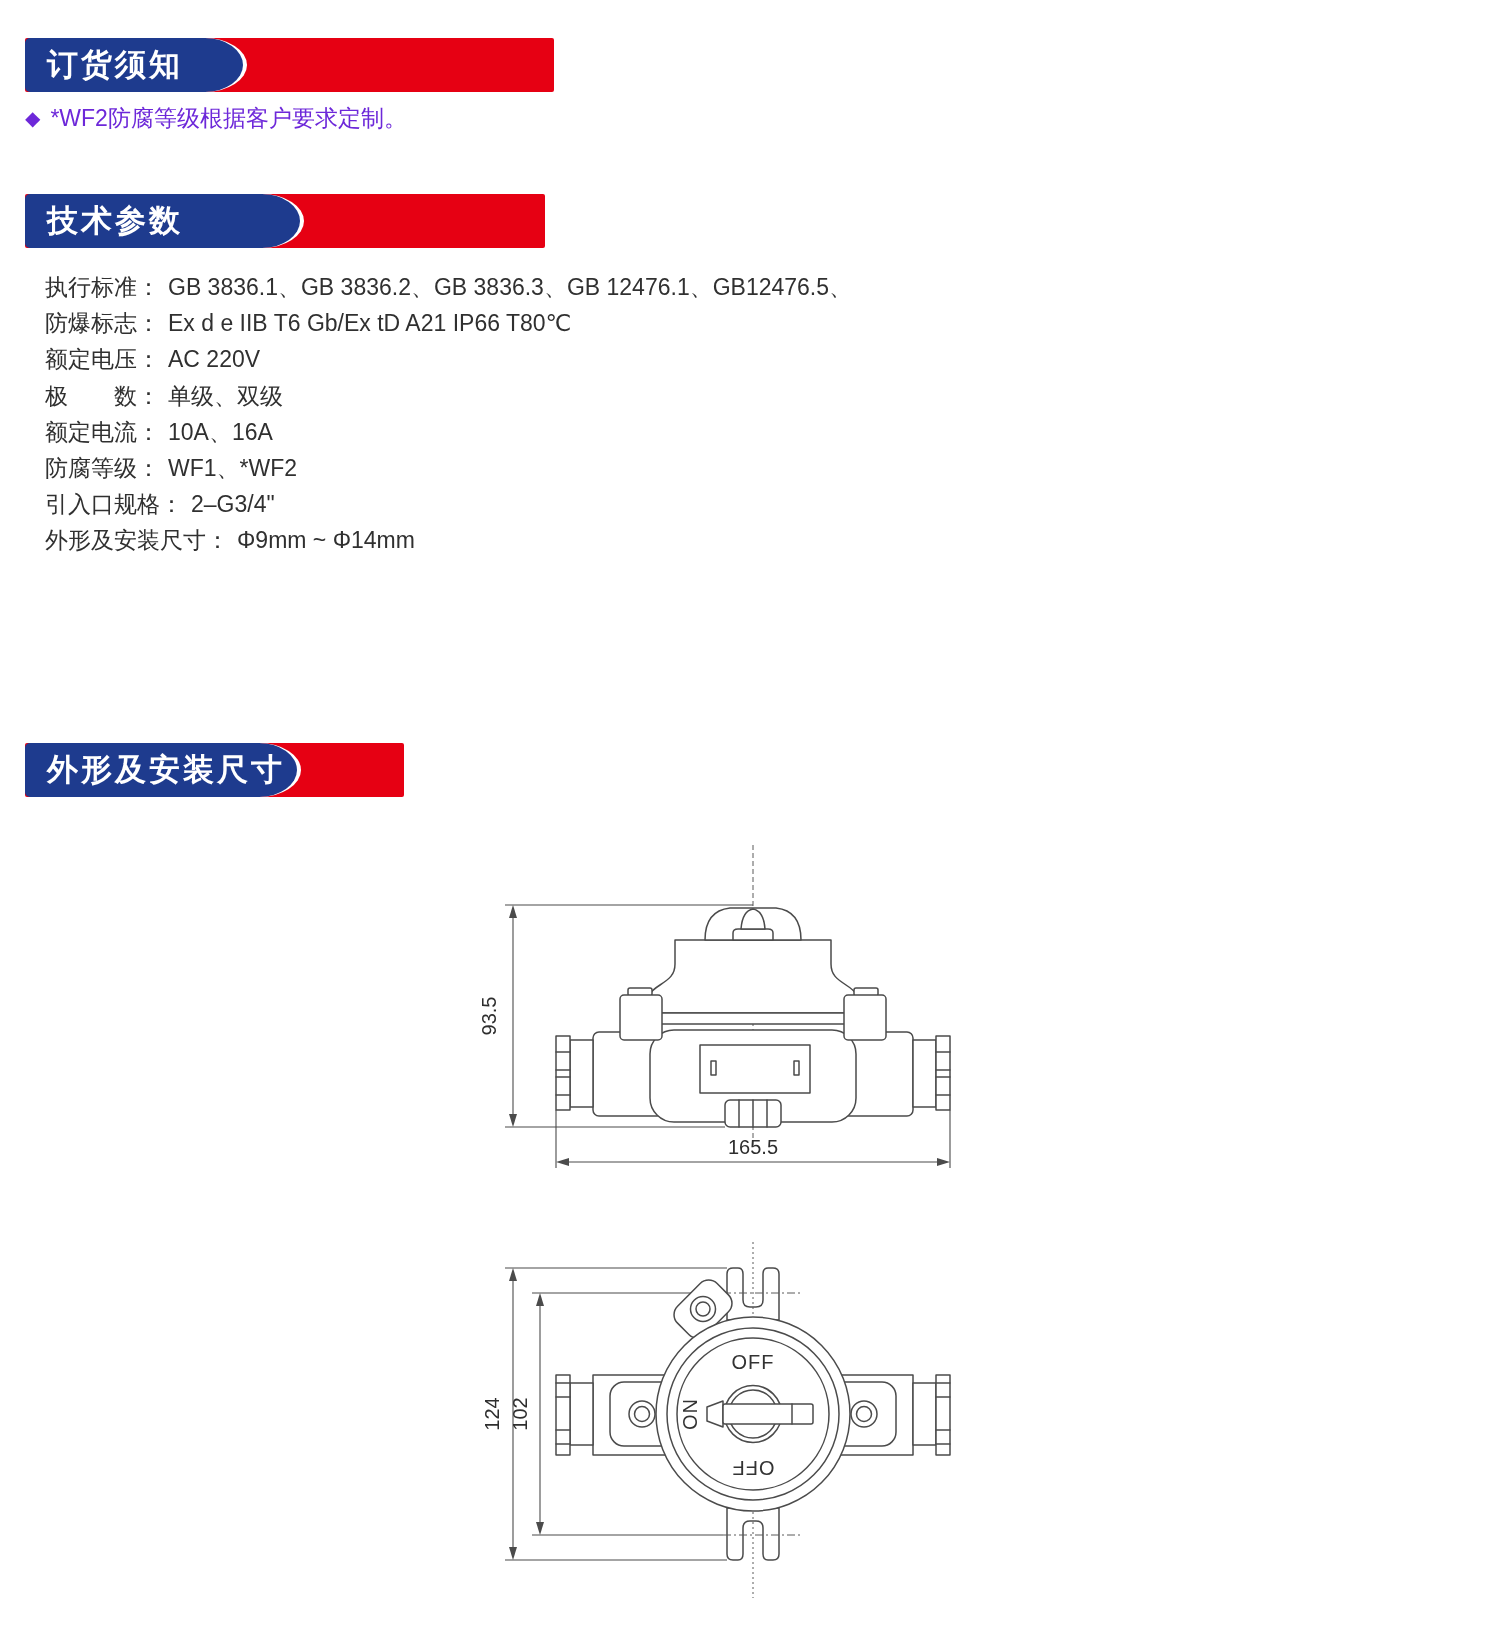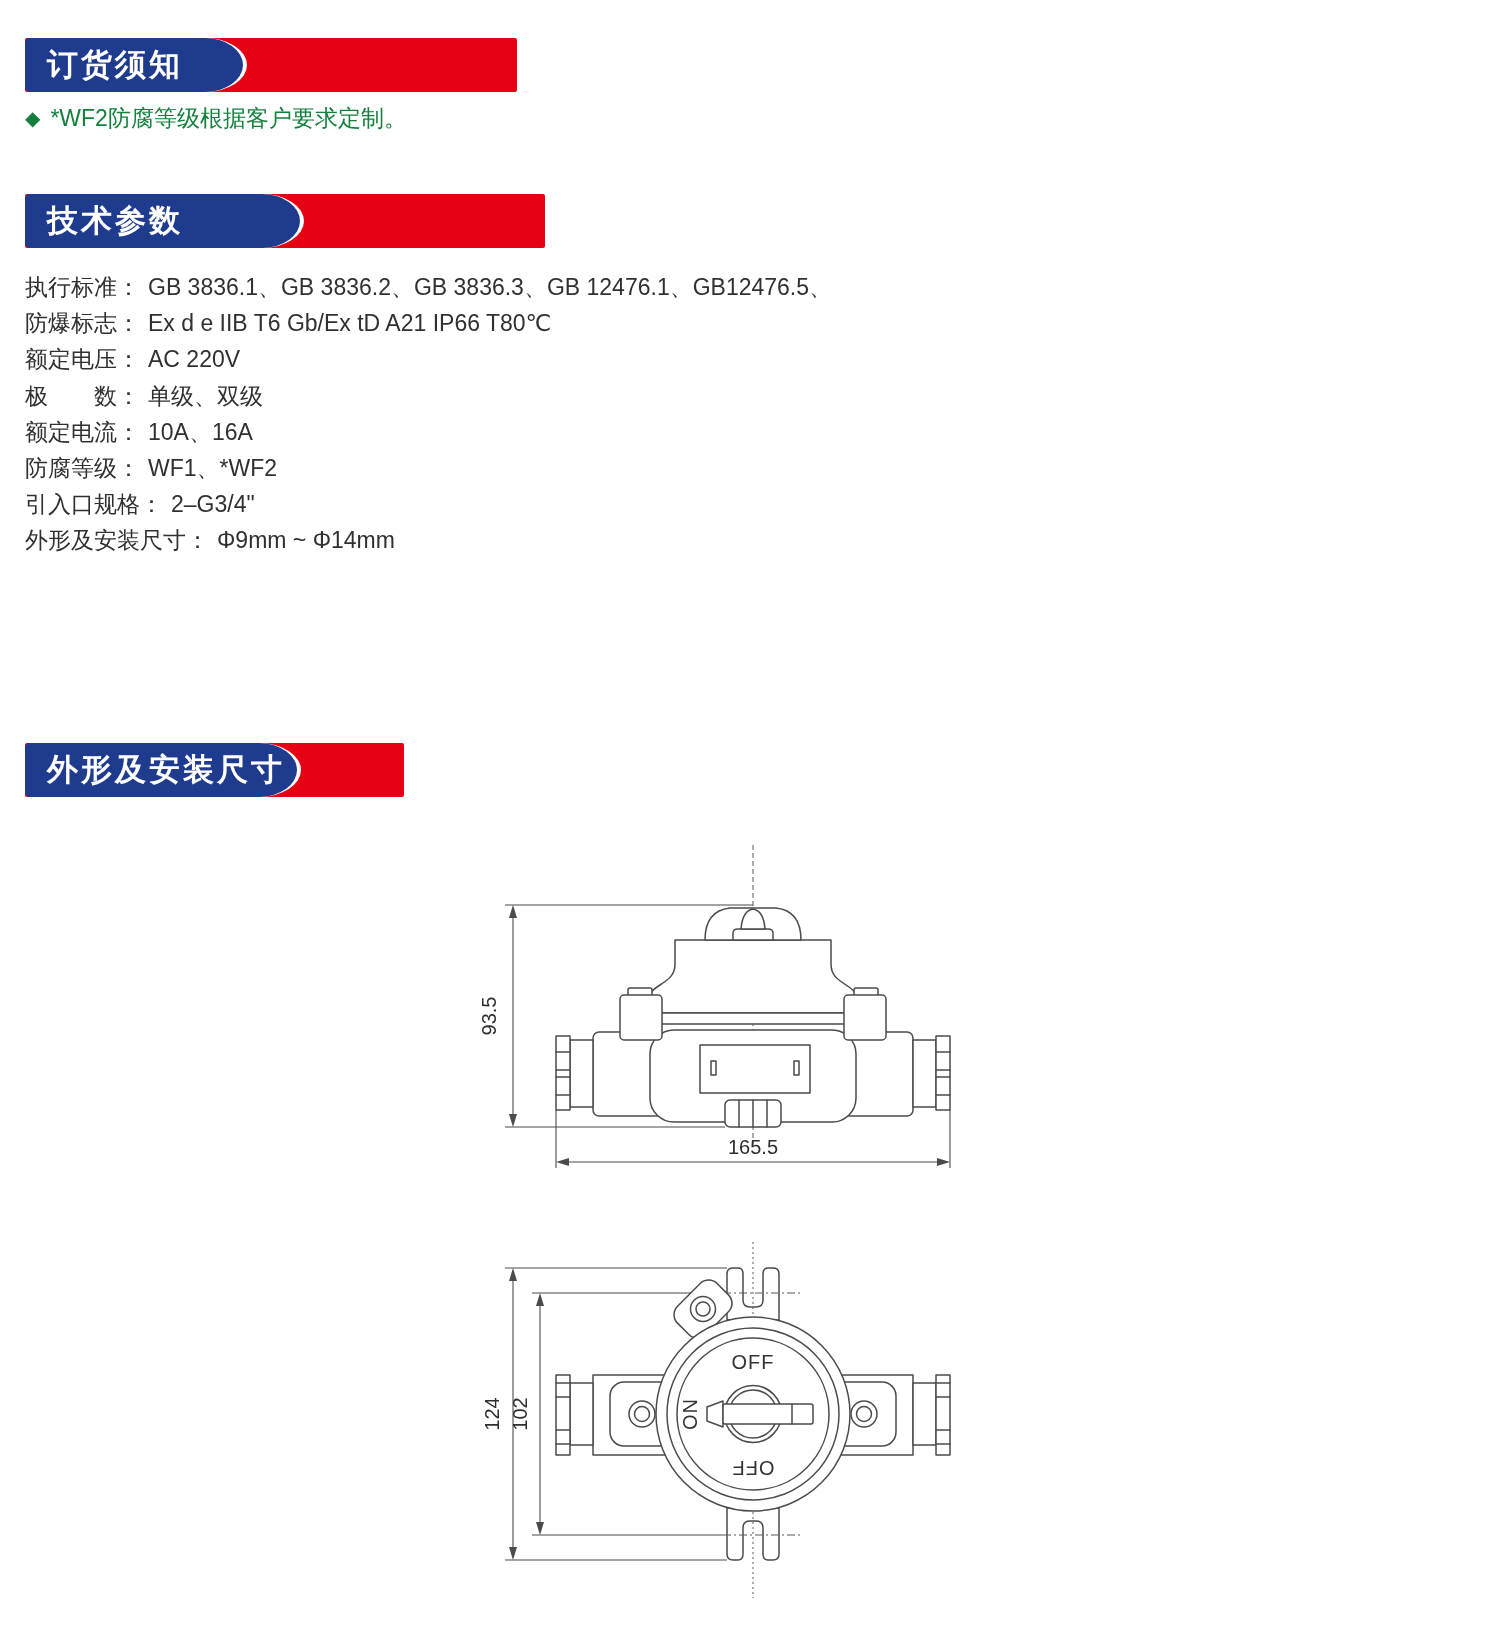--- a/index.html
+++ b/index.html
@@ -9,44 +9,44 @@
   
   .banner{position:absolute;left:25px;height:54px;}
   .banner .red-bar{position:absolute;left:0;top:0;right:0;bottom:0;background:#e60013;border-radius:2px;}
   .banner .blue-bar{position:absolute;left:0;top:0;bottom:0;background:#1e3b8e;
         border-top-left-radius:5px;border-bottom-left-radius:5px;
         border-top-right-radius:42px 27px;border-bottom-right-radius:42px 27px;
         border-right:4px solid #ffffff;}
   .banner .title{position:absolute;left:22px;top:50%;transform:translateY(-50%);
         color:#ffffff;font-weight:bold;font-size:31px;letter-spacing:3px;white-space:nowrap;}
 
-  .note-line{position:absolute;left:25px;top:103px;font-size:23px;white-space:nowrap;color:#15803d;}
+  .note-line{position:absolute;left:25px;top:103px;font-size:23px;white-space:nowrap;color:#6d28d9;}
   .note-line .diamond{font-size:20px;margin-right:10px;position:relative;top:-1px;}
 
   .spec-list{position:absolute;left:25px;top:269px;width:1250px;font-size:23px;color:#303030;}
-  .spec-row{line-height:36.2px;white-space:nowrap;}
+  .spec-row{line-height:36.2px;white-space:nowrap;margin-left:20px;}
   .spec-row.cont{padding-left:107px;}
   .spec-row .lbl{margin-right:8px;}
 
   .drawing{position:absolute;}
   svg text{font-family:"Liberation Sans","DejaVu Sans",sans-serif;}
   .ln{fill:none;stroke:#4b4b4b;stroke-width:1.5;stroke-linejoin:round;stroke-linecap:round;}
   .fw{fill:#ffffff;stroke:#4b4b4b;stroke-width:1.5;stroke-linejoin:round;}
   .dim{fill:none;stroke:#4b4b4b;stroke-width:1.1;}
   .arr{fill:#4b4b4b;stroke:none;}
   .cl{fill:none;stroke:#5a5a5a;stroke-width:1;}
   .dimtxt{font-size:20px;fill:#2e2e2e;}
   .swtxt{font-size:20px;fill:#333333;letter-spacing:1px;}
 </style>
 </head>
 <body>
 
 <div class="page">
 
-  <div class="banner" style="top:38px;width:492px;">
+  <div class="banner" style="top:38px;width:492px;padding-left:37px;">
     <div class="red-bar"></div>
     <div class="blue-bar" style="width:218px;"></div>
     <span class="title">订货须知</span>
   </div>
 
   <div class="note-line">
     <span class="diamond">◆</span><span>*WF2防腐等级根据客户要求定制。</span>
   </div>
 
   <div class="banner" style="top:194px;width:520px;">

